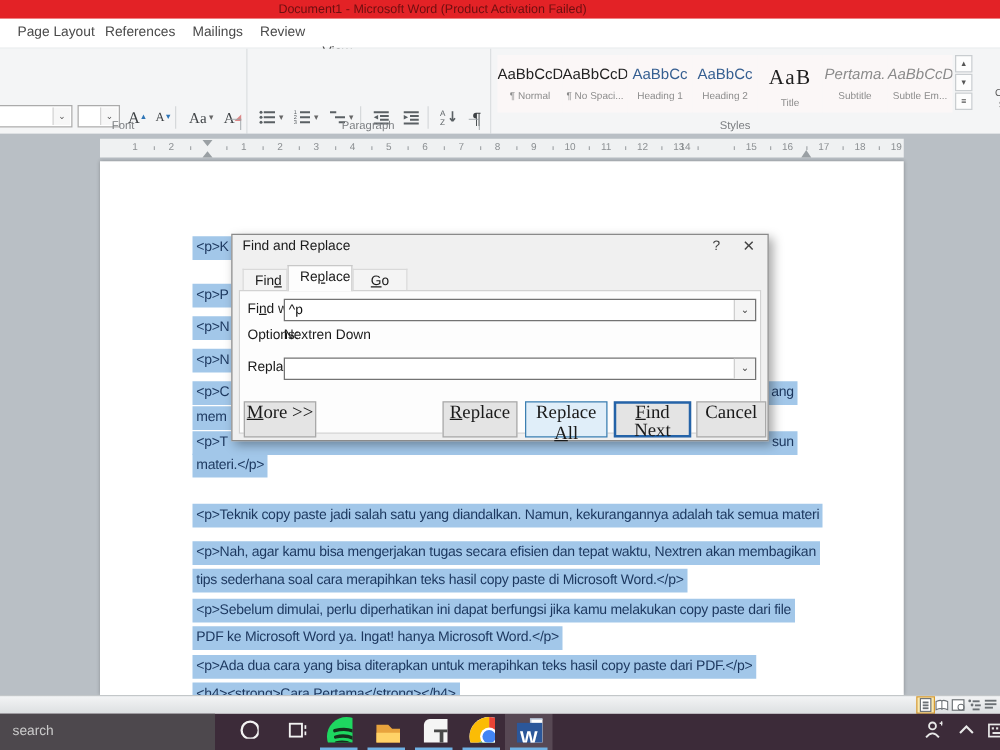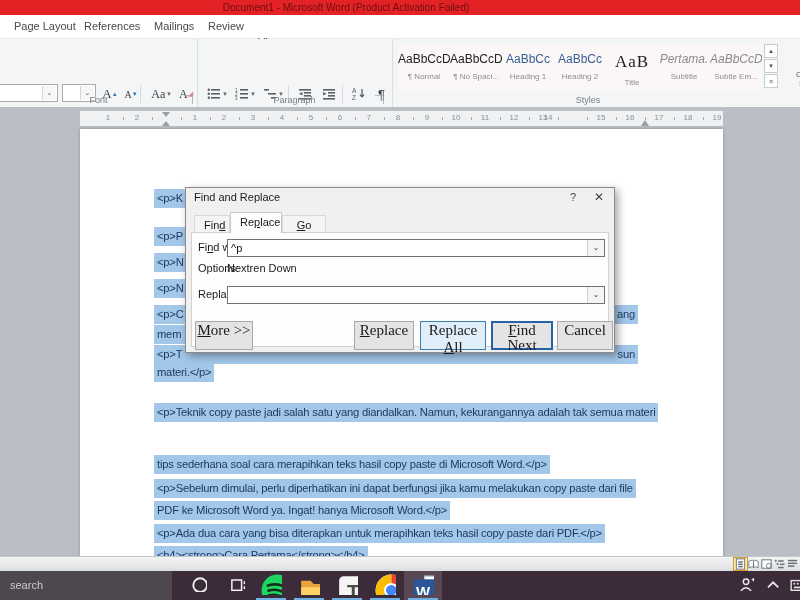--- a/index.html
+++ b/index.html
@@ -409,20 +409,23 @@
         <div class="docline" style="left: 74px; top: 216px; background: rgb(162, 199, 233); color: rgb(27, 54, 93); width: 484px; gap: 24px;">
           <span>&lt;p&gt;T</span>
           <span>sun</span>
         </div>
         <div class="docline" style="left: 74px; top: 234px; background: rgb(162, 199, 233); color: rgb(27, 54, 93);">
           <span>materi.&lt;/p&gt;</span>
         </div>
         <div class="docline" style="left: 74px; top: 258px; background: rgb(162, 199, 233); color: rgb(27, 54, 93); margin-top: 16px;">
           <span>&lt;p&gt;Teknik copy paste jadi salah satu yang diandalkan. Namun, kekurangannya adalah tak semua materi</span>
         </div>
+        <div class="docline" style="left: 74px; top: 304px; background: rgb(162, 199, 233); color: rgb(27, 54, 93);">
+          <span>&lt;p&gt;Nah, agar kamu bisa mengerjakan tugas secara efisien dan tepat waktu, Nextren akan membagikan</span>
+        </div>
         <div class="docline" style="left: 74px; top: 326px; background: rgb(162, 199, 233); color: rgb(27, 54, 93);">
           <span>tips sederhana soal cara merapihkan teks hasil copy paste di Microsoft Word.&lt;/p&gt;</span>
         </div>
         <div class="docline" style="left: 74px; top: 350px; background: rgb(162, 199, 233); color: rgb(27, 54, 93);">
           <span>&lt;p&gt;Sebelum dimulai, perlu diperhatikan ini dapat berfungsi jika kamu melakukan copy paste dari file</span>
         </div>
         <div class="docline" style="left: 74px; top: 372px; background: rgb(162, 199, 233); color: rgb(27, 54, 93);">
           <span>PDF ke Microsoft Word ya. Ingat! hanya Microsoft Word.&lt;/p&gt;</span>
         </div>
         <div class="docline" style="left: 74px; top: 395px; background: rgb(162, 199, 233); color: rgb(27, 54, 93);">

